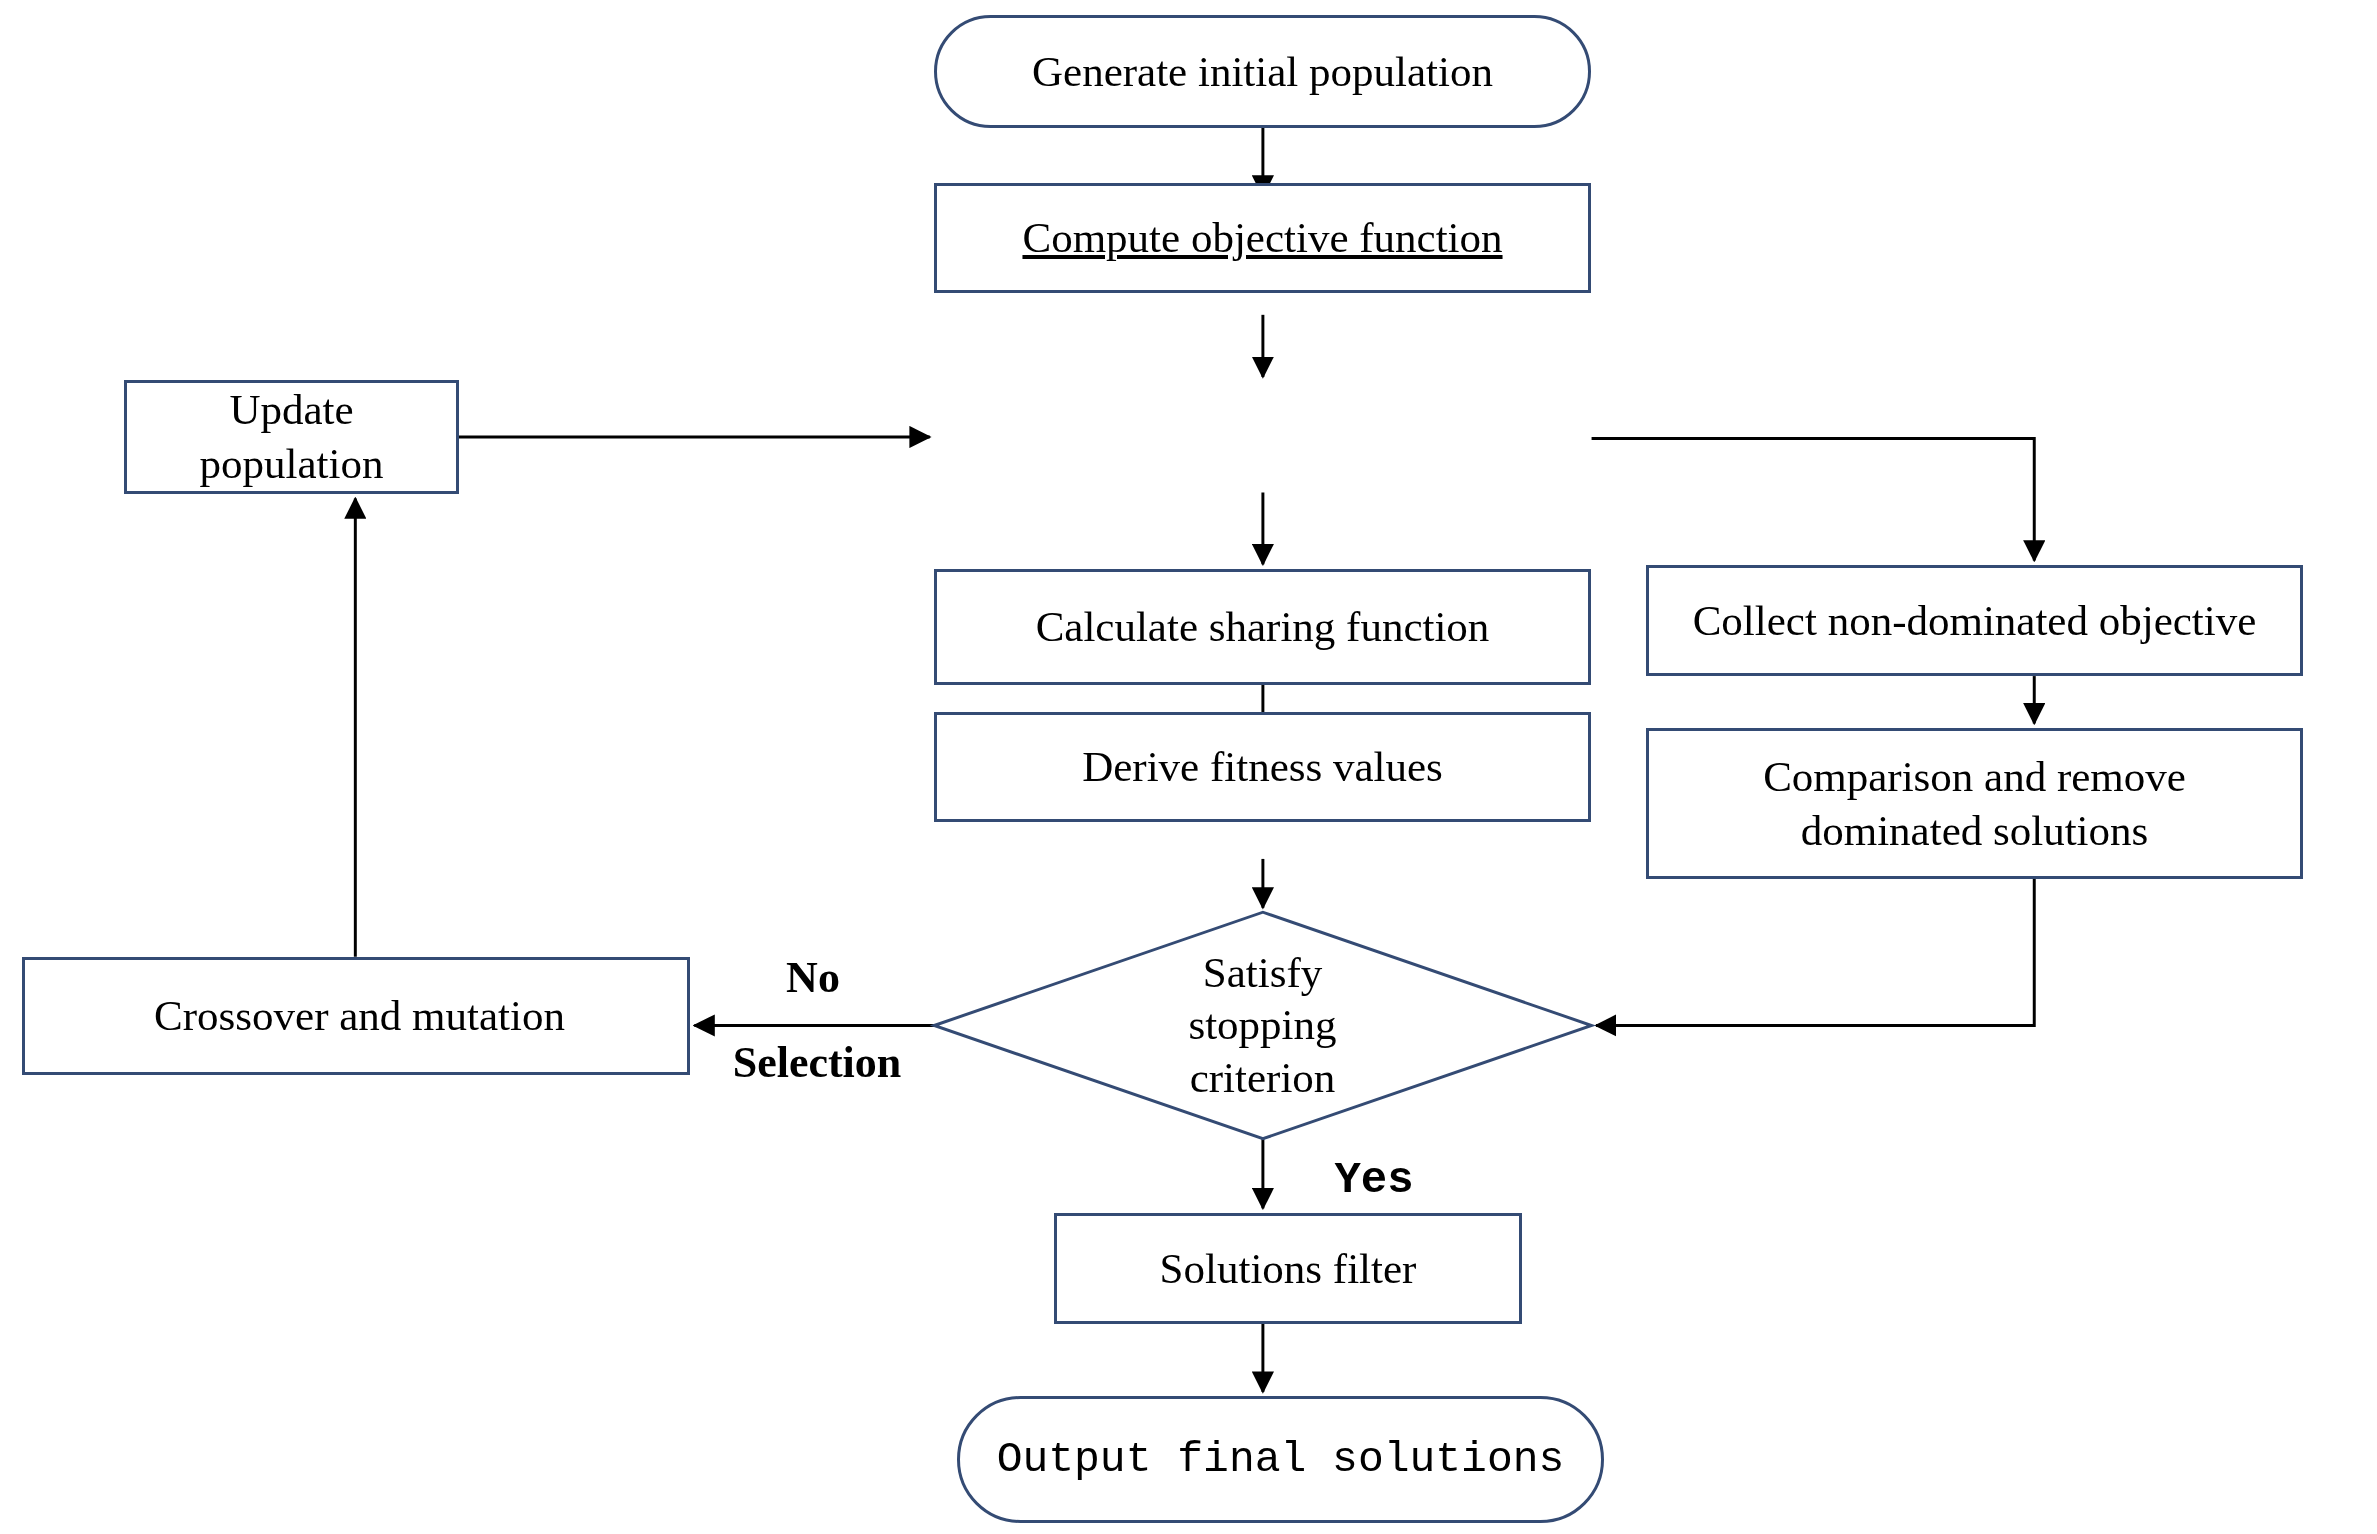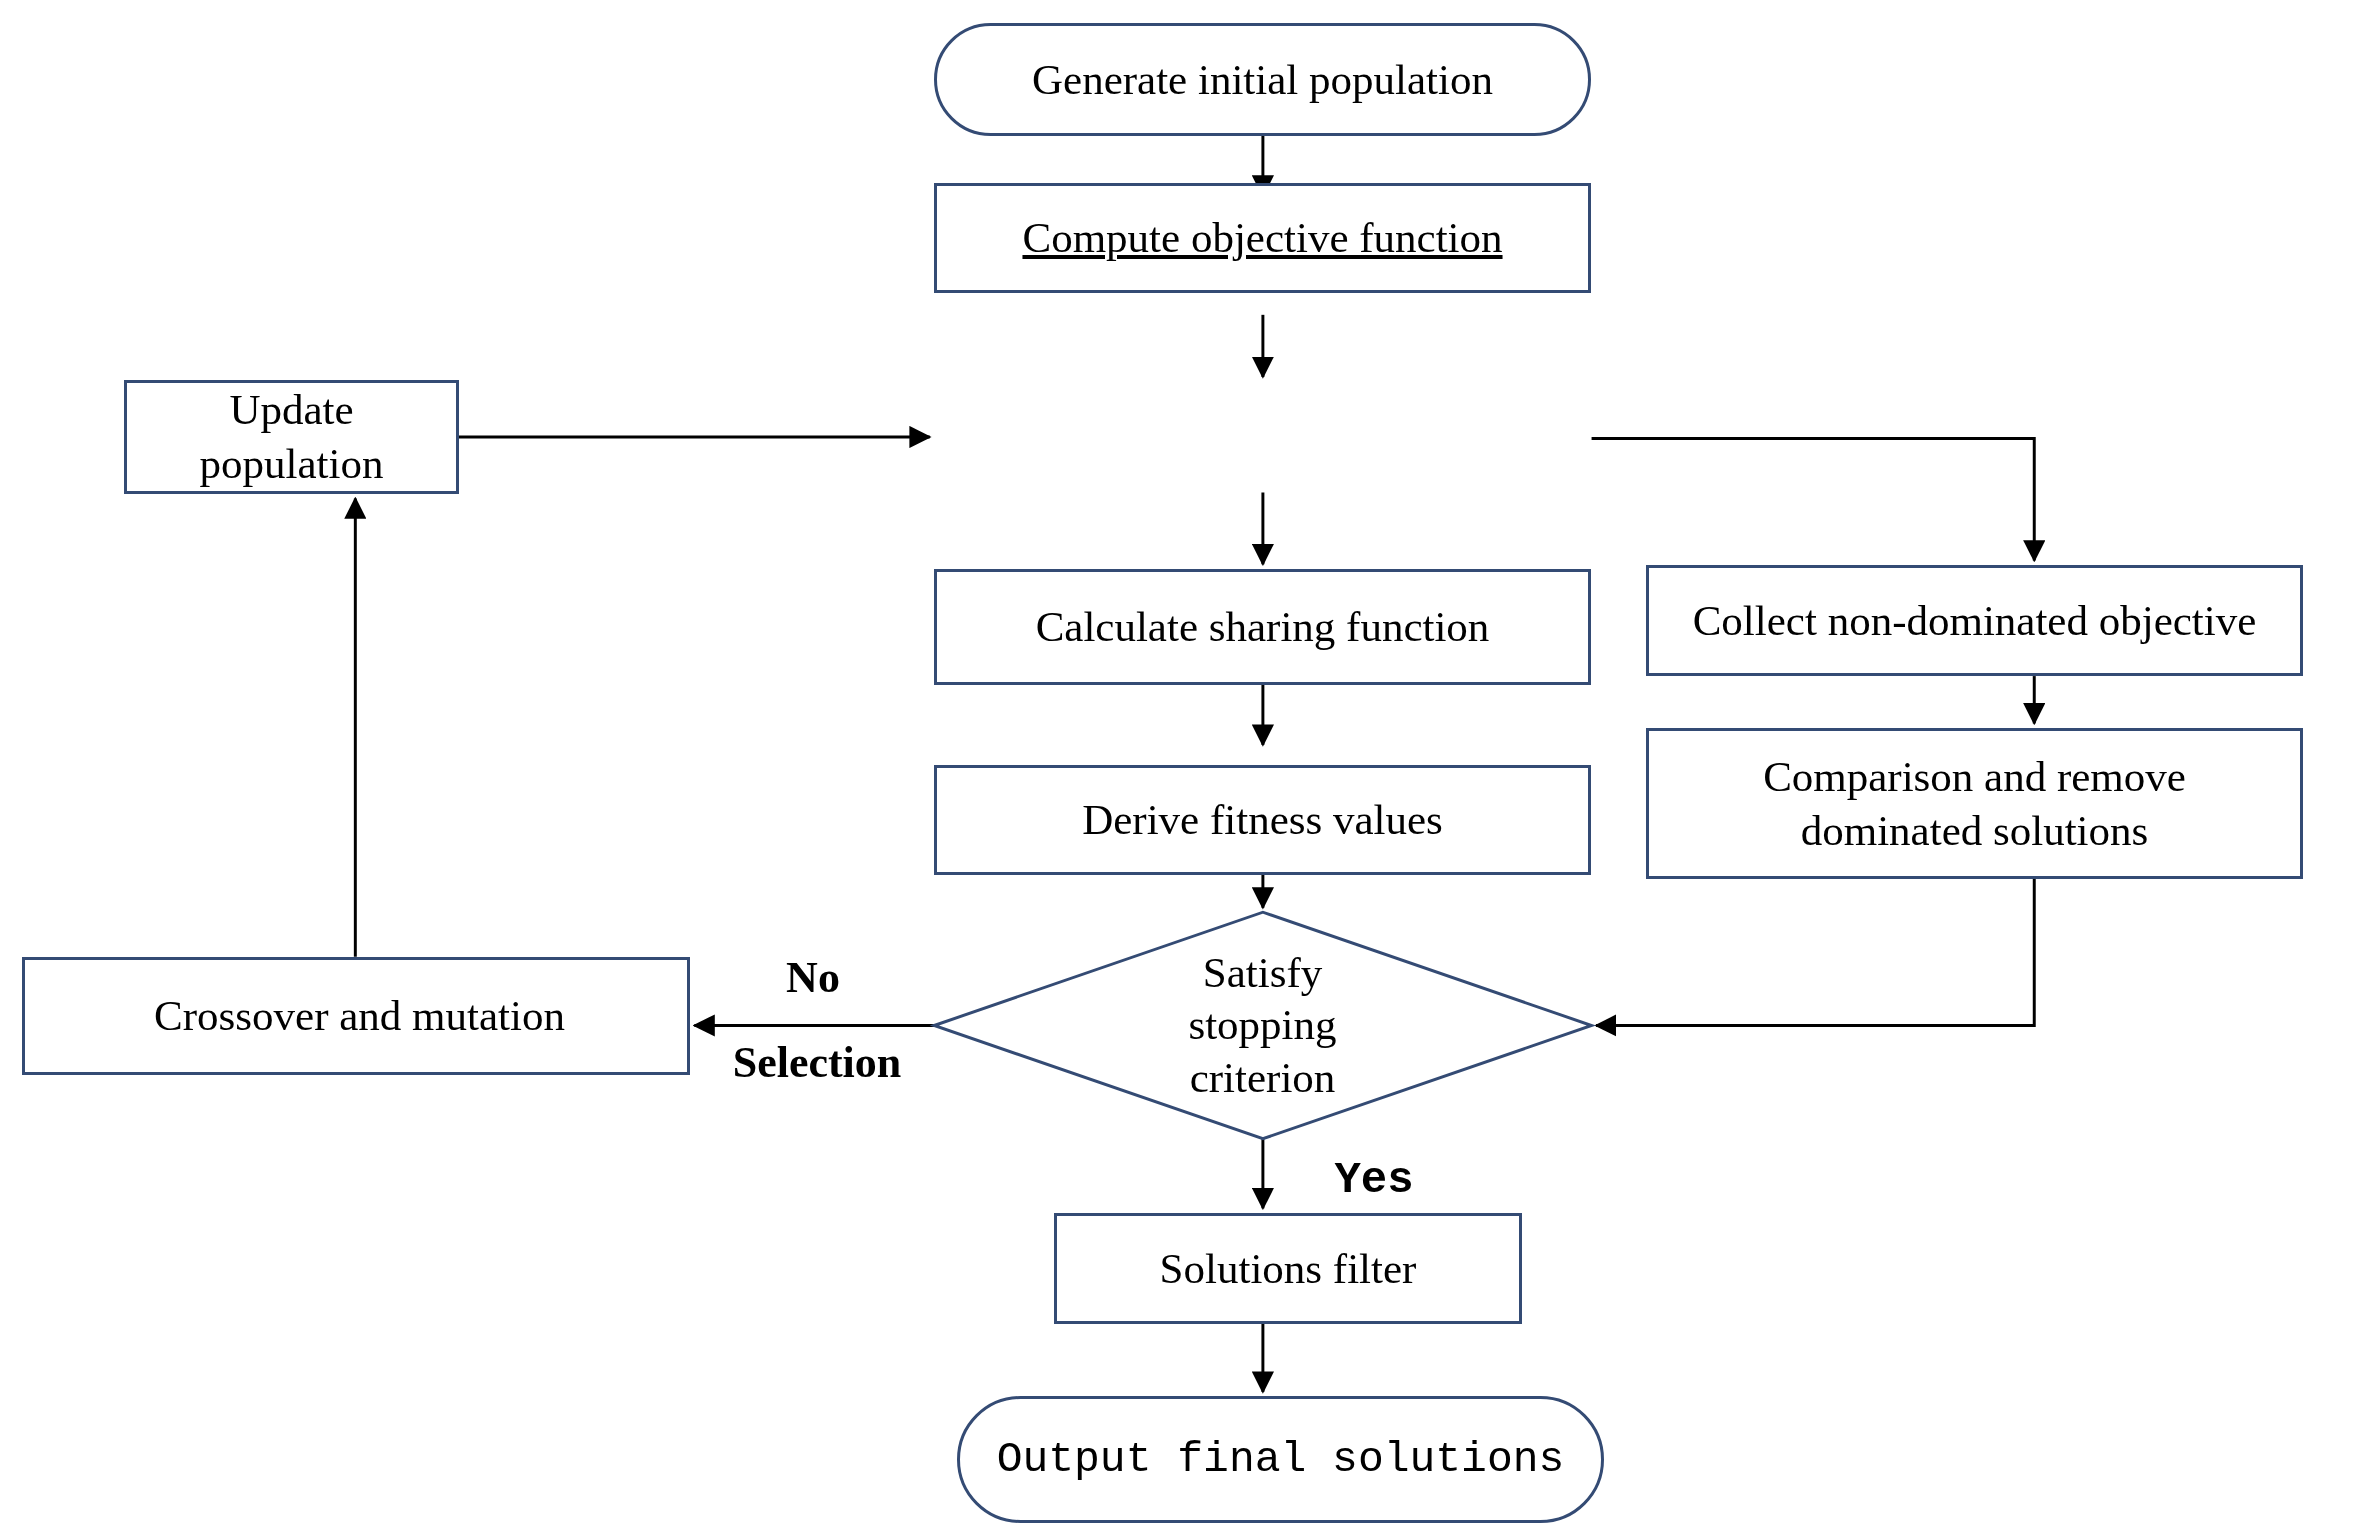--- a/index.html
+++ b/index.html
@@ -62,34 +62,34 @@
     <line x1="1262" y1="1385" x2="938" y2="1385" marker-end="url(#arrowhead)"></line>
     <line x1="480" y1="1292" x2="480" y2="673" marker-end="url(#arrowhead)"></line>
     <line x1="618" y1="590" x2="1256" y2="590" marker-end="url(#arrowhead)"></line>
 
     <line x1="1706" y1="1538" x2="1706" y2="1632" marker-end="url(#arrowhead)"></line>
     <line x1="1706" y1="1788" x2="1706" y2="1880" marker-end="url(#arrowhead)"></line>
 
     <polygon class="diamond" points="1262,1385 1706,1232 2150,1385 1706,1538"></polygon>
   </svg>
 
-  <div class="node stadium" style="left:934px;top:15px;width:657px;height:113px;margin-top:8px;">
+  <div class="node stadium" style="left:934px;top:15px;width:657px;height:113px;">
     <span>Generate initial population</span>
   </div>
 
   <div class="node" style="left:934px;top:183px;width:657px;height:110px;text-decoration:underline;">
     <span>Compute objective function</span>
   </div>
 
 
   <div class="node" style="left:934px;top:569px;width:657px;height:116px;">
     <span>Calculate sharing function</span>
   </div>
 
-  <div class="node" style="left:934px;top:765px;width:657px;height:110px;">
+  <div class="node" style="left:934px;top:712px;width:657px;height:110px;">
     <span>Derive fitness values</span>
   </div>
 
   <div class="node naked" style="left:934px;top:912px;width:657px;height:227px;">
     <span>Satisfy</span>
     <span>stopping</span>
     <span>criterion</span>
   </div>
 
   <div class="node" style="left:1044px;top:1213px;width:468px;height:111px;margin-left:10px;">

